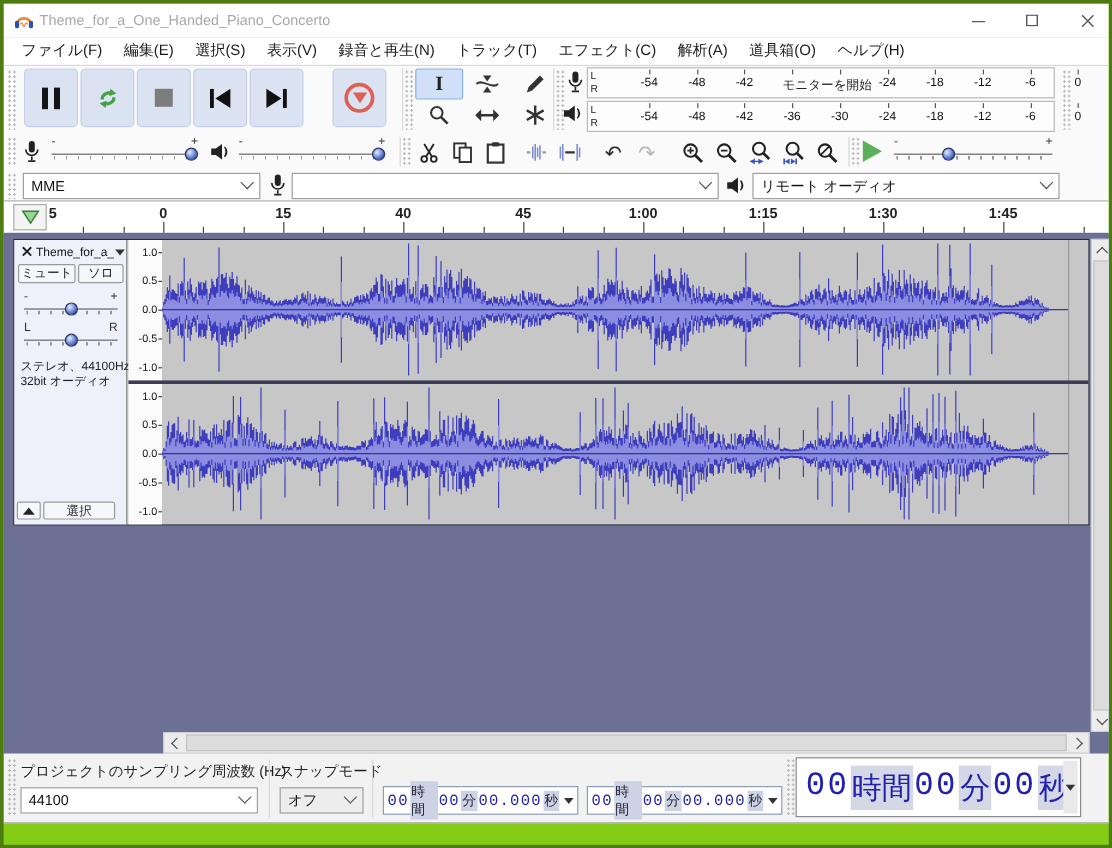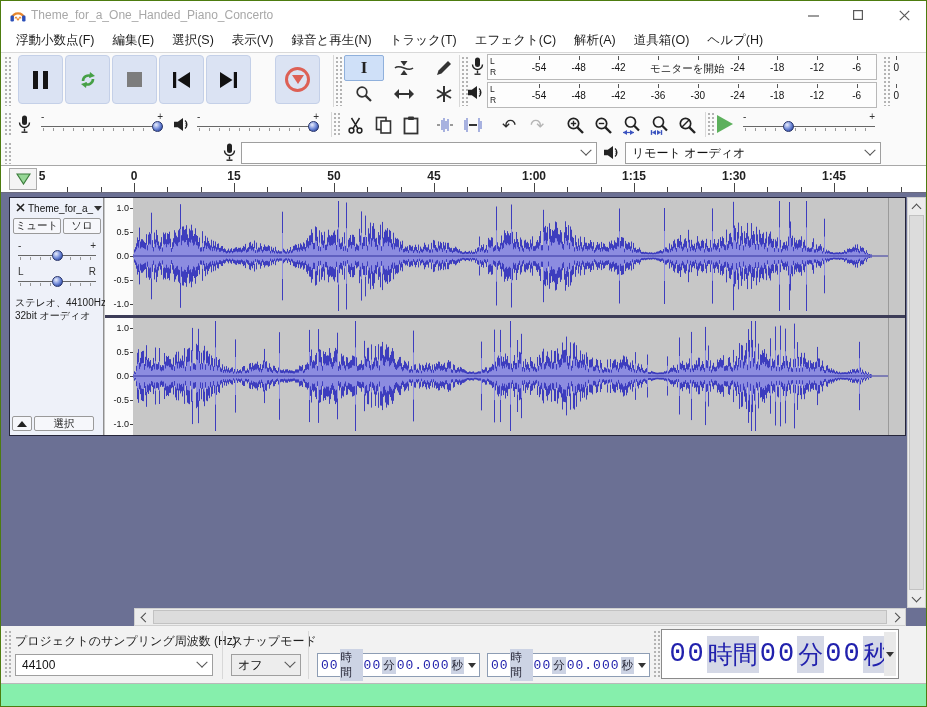--- a/index.html
+++ b/index.html
@@ -1,16 +1,16 @@
 <!DOCTYPE html>
 <html><head>
 <meta charset="utf-8">
 <style>
   html,body{margin:0;padding:0;background:#d8d8d8}
-  .win{position:relative;width:927px;height:707px;background:#86efac;border:1px solid #4d7c0f;
+  .win{position:relative;width:927px;height:707px;background:#84cc16;border:3px solid #4d7c0f;
        box-sizing:border-box;font-family:"Liberation Sans",sans-serif;overflow:hidden;
        -webkit-font-smoothing:antialiased}
   .abs{position:absolute}
   
   .titlebar{position:absolute;left:0;top:0;width:100%;height:28px;background:#fff}
   .title-text{position:absolute;left:30px;top:7px;font-size:12px;color:#a8a8a8;white-space:nowrap}
   .winbtn{position:absolute;top:0;width:32px;height:28px;display:flex;align-items:center;justify-content:center}
   
   .menubar{position:absolute;left:0;top:28px;width:100%;height:24px;background:#fff;border-bottom:1px solid #d9d9d9;
            display:flex;align-items:center;padding-left:6px;box-sizing:border-box}
@@ -124,21 +124,21 @@
         </svg>
     </div>
     <div class="winbtn" style="left:887px">
       <svg width="11" height="11" viewBox="0 0 11 11">
           <path d="M0.8 0.8 L10.2 10.2 M10.2 0.8 L0.8 10.2" stroke="#5a5a5a" stroke-width="1.2"></path>
         </svg>
     </div>
   </div>
 
   <div class="menubar" id="menubar">
-      <span class="menu-item">浮動小数点(F)</span>
+      <span class="menu-item">ファイル(F)</span>
       <span class="menu-item">編集(E)</span>
       <span class="menu-item">選択(S)</span>
       <span class="menu-item">表示(V)</span>
       <span class="menu-item">録音と再生(N)</span>
       <span class="menu-item">トラック(T)</span>
       <span class="menu-item">エフェクト(C)</span>
       <span class="menu-item">解析(A)</span>
       <span class="menu-item">道具箱(O)</span>
       <span class="menu-item">ヘルプ(H)</span>
     </div>
@@ -430,20 +430,24 @@
         <span class="sl-minus">-</span>
         <span class="sl-plus">+</span>
         <div class="sl-line"></div>
           <div class="sl-ticks"></div>
         <div class="knob" style="left:40px"></div>
       </div>
     </div>
 
     <div class="row" style="top:88px;height:25px">
       <div class="gr" style="left:3px;top:1px;height:22px"></div>
+      <div class="cmb" style="left:16px;top:1px;width:198px">
+        <span class="cmb-label">MME</span>
+        <span class="chev"></span>
+      </div>
       <svg class="abs" style="left:222px;top:2px" width="13" height="19" viewBox="0 0 13 19">
         <rect x="4" y="0.5" width="5" height="9.5" rx="2.5" fill="#222"></rect>
         <path d="M1.5 7.5a5 5 0 0 0 10 0" fill="none" stroke="#222" stroke-width="1.4"></path>
         <line x1="6.5" y1="13.5" x2="6.5" y2="16.5" stroke="#222" stroke-width="1.4"></line>
         <line x1="3.5" y1="17.2" x2="9.5" y2="17.2" stroke="#222" stroke-width="1.4"></line>
       </svg>
       <div class="cmb" style="left:240px;top:1px;width:356px">
         <span class="cmb-label"></span>
         <span class="chev"></span>
       </div>
@@ -486,21 +490,21 @@
       <div class="tl-tick" style="left: 666.333px; height: 5px;"></div>
       <div class="tl-tick" style="left: 699.667px; height: 5px;"></div>
       <div class="tl-tick" style="left: 733px; height: 9px;"></div>
       <div class="tl-tick" style="left: 766.333px; height: 5px;"></div>
       <div class="tl-tick" style="left: 799.667px; height: 5px;"></div>
       <div class="tl-tick" style="left: 833px; height: 9px;"></div>
       <div class="tl-tick" style="left: 866.333px; height: 5px;"></div>
       <div class="tl-tick" style="left: 899.667px; height: 5px;"></div>
       <span class="tl-label" style="left: 133px;">0</span>
       <span class="tl-label" style="left: 233px;">15</span>
-      <span class="tl-label" style="left: 333px;">50</span>
+      <span class="tl-label" style="left: 333px;">40</span>
       <span class="tl-label" style="left: 433px;">45</span>
       <span class="tl-label" style="left: 533px;">1:00</span>
       <span class="tl-label" style="left: 633px;">1:15</span>
       <span class="tl-label" style="left: 733px;">1:30</span>
       <span class="tl-label" style="left: 833px;">1:45</span>
     </div>
 
   <div class="trackarea">
     <div class="track">
 

